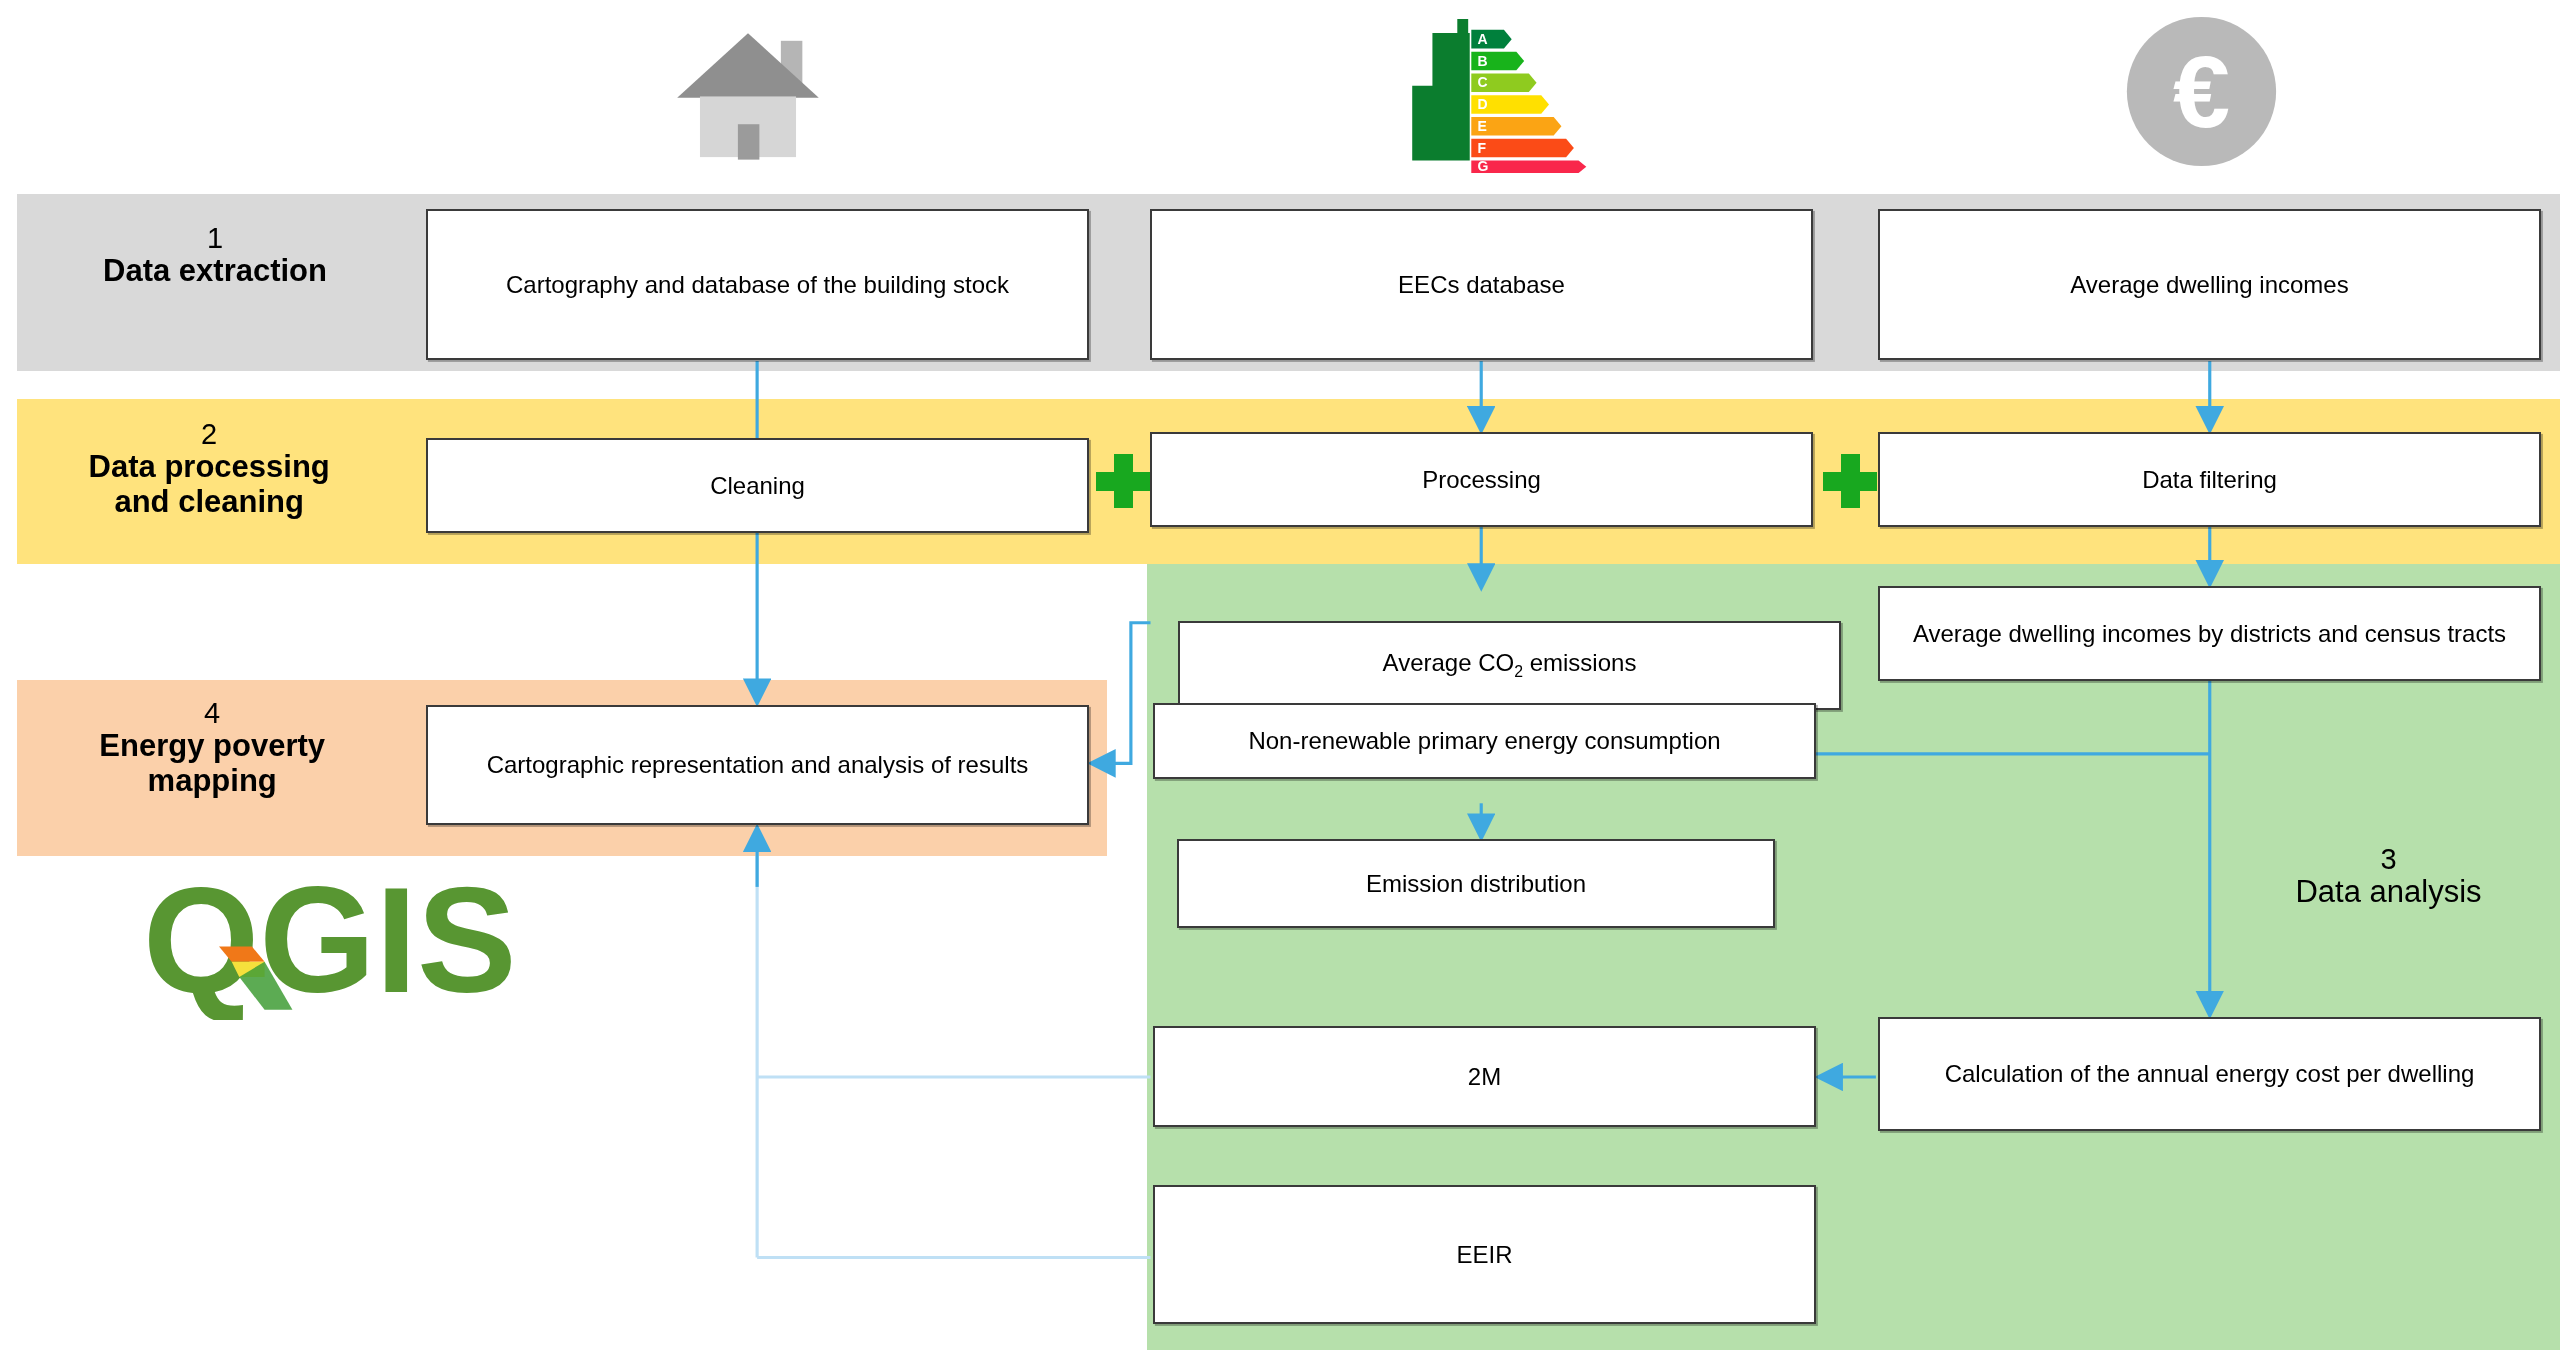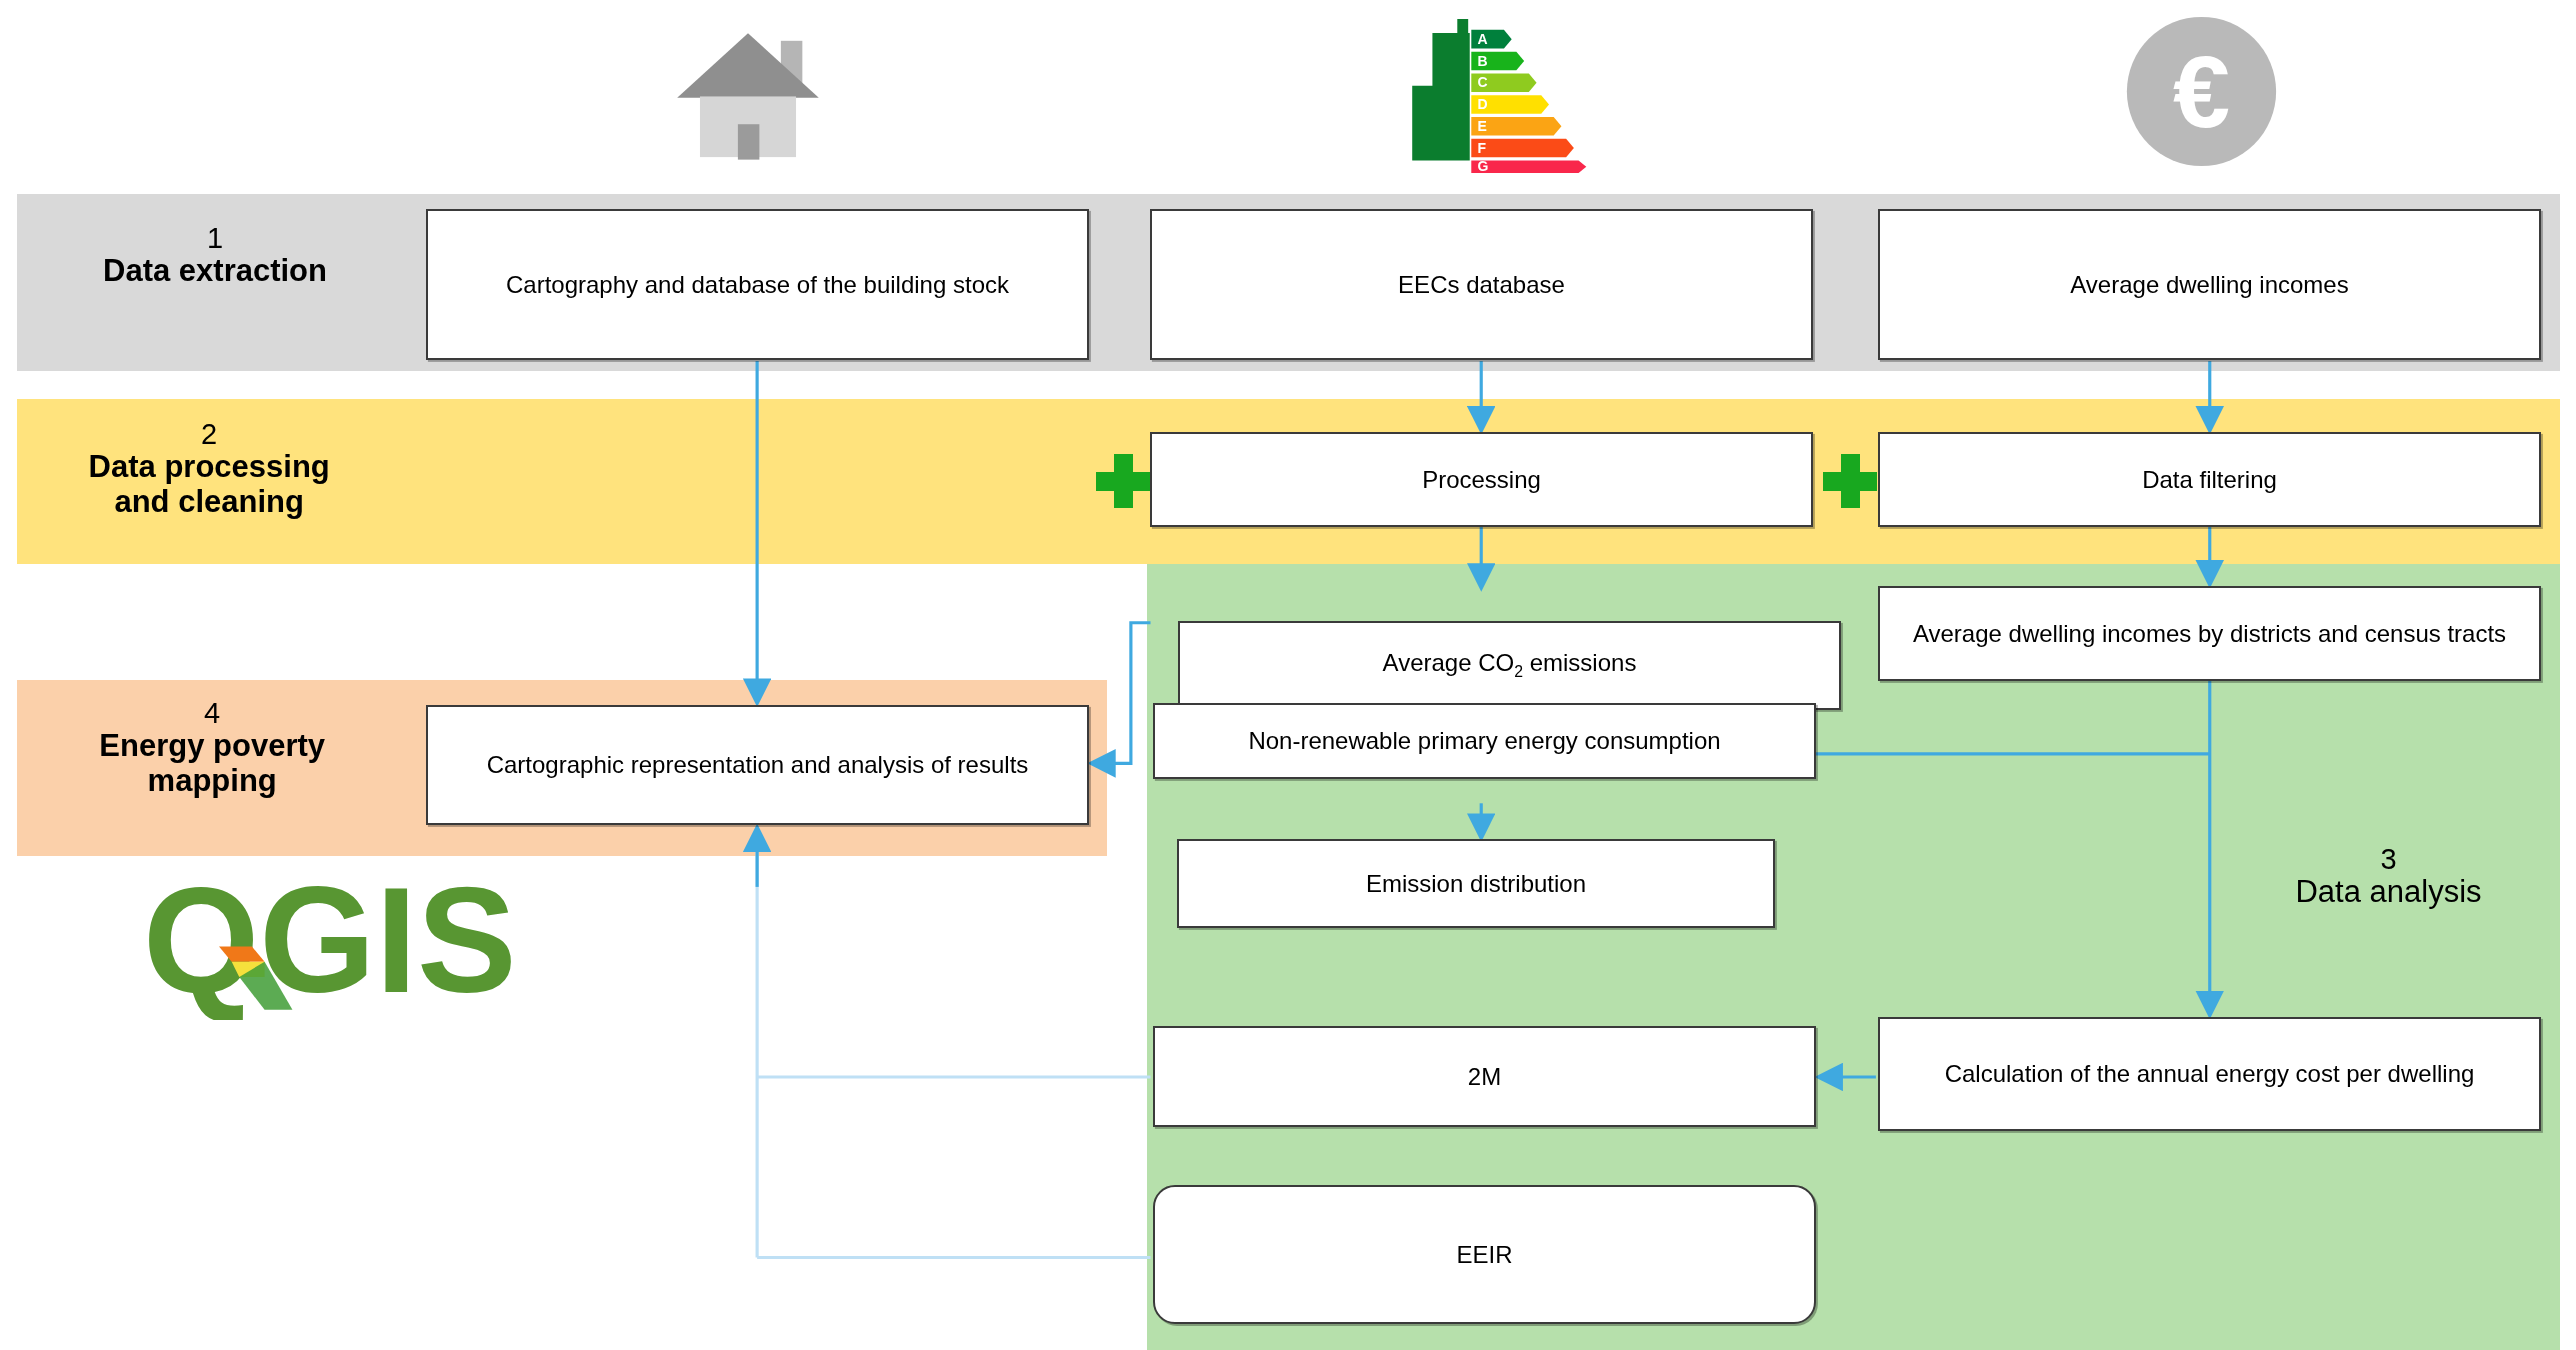--- a/index.html
+++ b/index.html
@@ -35,21 +35,21 @@
   #n-incomes   {left:1878px;top:209px; width:663px;height:151px;}
 
   #n-cleaning  {left:426px; top:438px; width:663px;height:95px;}
   #n-processing{left:1150px;top:432px; width:663px;height:95px;}
   #n-filtering  {left:1878px;top:432px; width:663px;height:95px;}
 
   #n-co2       {left:1153px;top:621px; width:663px;height:89px;margin-left:25px;}
   #n-nonren    {left:1153px;top:703px;width:663px;height:76px;}
   #n-emidist   {left:1177px;top:839px;width:598px;height:89px;}
   #n-2m        {left:1153px;top:1026px;width:663px;height:101px;}
-  #n-eeir      {left:1153px;top:1185px;width:663px;height:139px;border-radius:22px;}
+  #n-eeir      {left:1153px;top:1185px;width:663px;height:139px;}
 
   #n-incdist   {left:1878px;top:586px; width:663px;height:95px;}
   #n-calc      {left:1878px;top:1017px;width:663px;height:114px;}
 
   #n-cartorep  {left:426px; top:705px; width:663px;height:120px;}
 
   sub{font-size:.66em;vertical-align:sub;}
 
   
   #wires{position:absolute;left:0;top:0;width:2576px;height:1350px;pointer-events:none;}
@@ -148,20 +148,23 @@
   <div class="node" id="n-carto">
       <span>Cartography and database of the building stock</span>
     </div>
   <div class="node" id="n-eecs">
       <span>EECs database</span>
     </div>
   <div class="node" id="n-incomes">
       <span>Average dwelling incomes</span>
     </div>
 
+  <div class="node" id="n-cleaning">
+      <span>Cleaning</span>
+    </div>
   <div class="node" id="n-processing">
       <span>Processing</span>
     </div>
   <div class="node" id="n-filtering">
       <span>Data filtering</span>
     </div>
 
   <div class="node" id="n-co2">
     <span><span>Average CO</span><sub>2</sub><span> emissions</span></span>
   </div>

